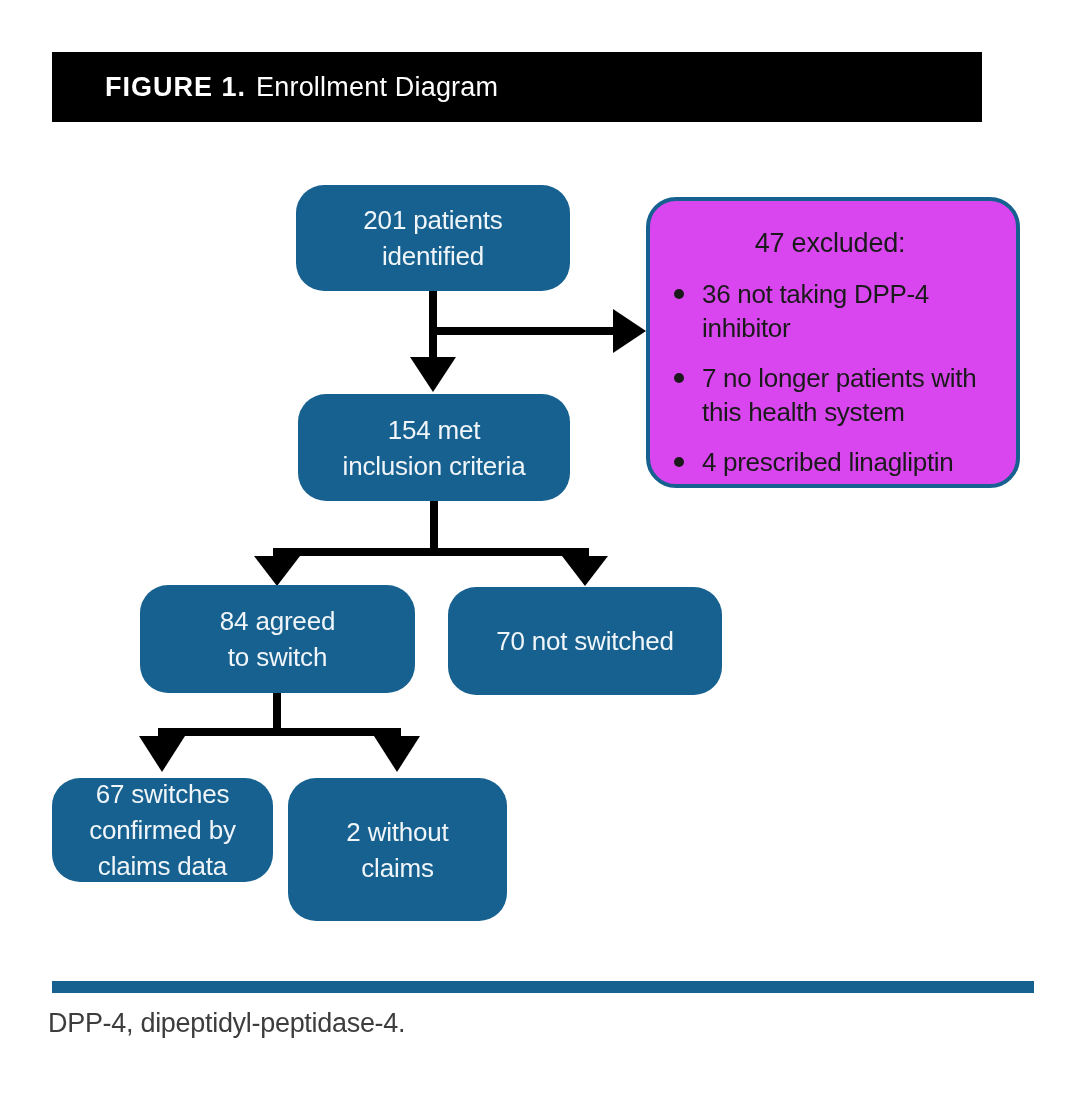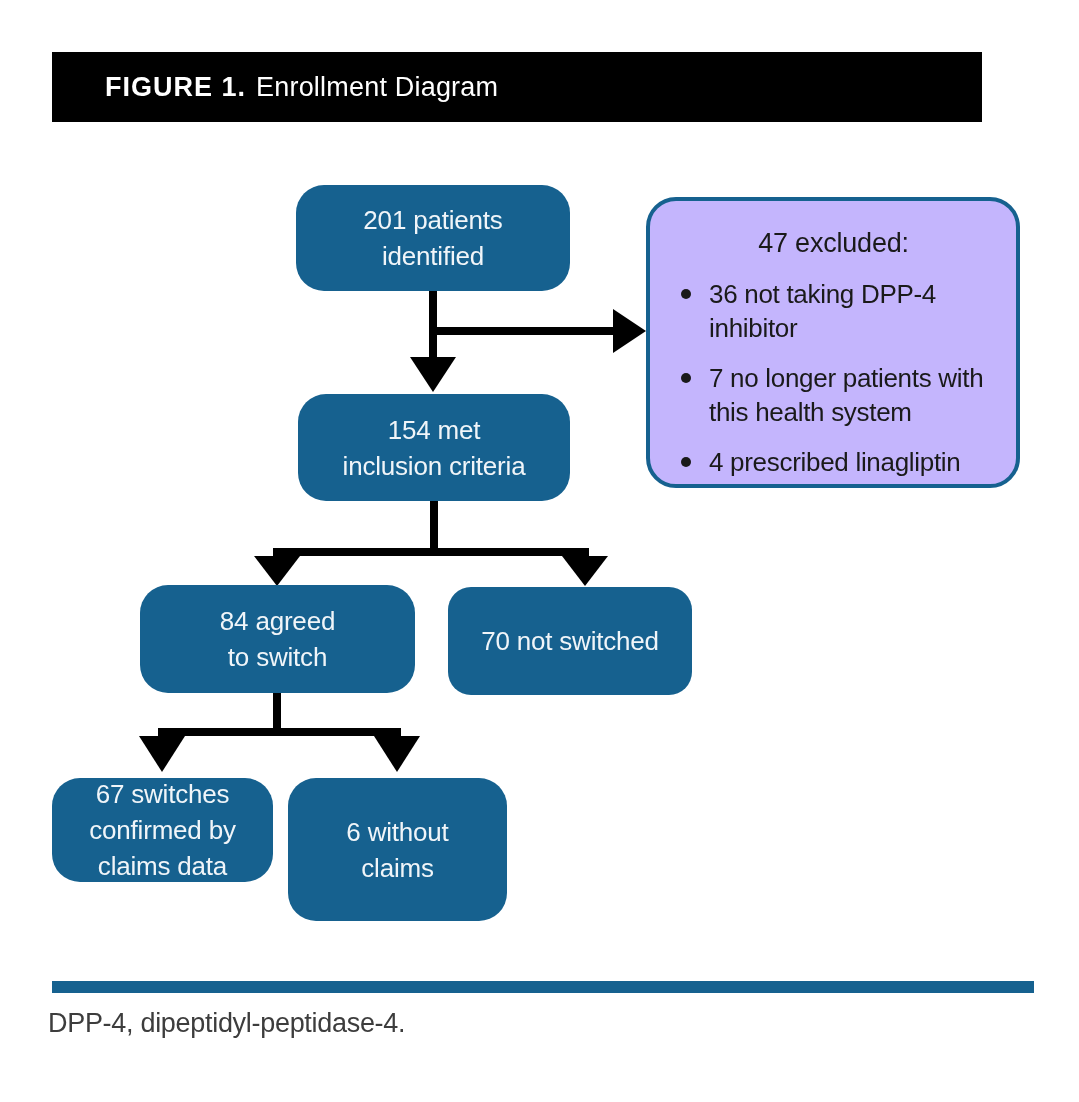--- a/index.html
+++ b/index.html
@@ -39,32 +39,32 @@
     border-radius:28px;
     color:#f0f5f9;
     font-size:26px;line-height:36px;letter-spacing:-0.2px;
     display:flex;align-items:center;justify-content:center;
     text-align:center;white-space:pre-line;
     box-sizing:border-box;padding:4px 20px;
   }
   .n1{left:296px;top:185px;width:274px;height:106px;}
   .n2{left:298px;top:394px;width:272px;height:107px;}
   .n3{left:140px;top:585px;width:275px;height:108px;}
-  .n4{left:448px;top:587px;width:244px;height:108px;border-radius:23px;}
+  .n4{left:448px;top:587px;width:274px;height:108px;}
   .n5{left:52px;top:778px;width:221px;height:104px;}
   .n6{left:288px;top:778px;width:219px;height:143px;}
   
   .excl{
     position:absolute;z-index:2;
     left:646px;top:197px;width:374px;height:291px;
     box-sizing:border-box;
-    background:#c4b5fd;
+    background:#d946ef;
     border:4px solid var(--accent);
     border-radius:30px;
-    padding:16px 18px 0 19px;
+    padding:16px 18px 0 12px;
     color:var(--ink);
   }
   .excl-title{
     text-align:center;
     font-size:27px;line-height:32px;letter-spacing:-0.2px;
     margin:10px 0 18px 0;
   }
   .excl-list{
     list-style:none;margin:0;padding:0 0 0 10px;
   }
@@ -136,21 +136,21 @@
   </div>
   <div class="node n4">
     <span>70 not switched</span>
   </div>
   <div class="node n5">
     <span>67 switches
 confirmed by
 claims data</span>
   </div>
   <div class="node n6">
-    <span>6 without
+    <span>2 without
 claims</span>
   </div>
 
   <div class="excl">
     <div class="excl-title">47 excluded:</div>
     <ul class="excl-list">
 
         <li class="excl-item">36 not taking DPP-4 inhibitor</li>
 
         <li class="excl-item">7 no longer patients with this health system</li>

